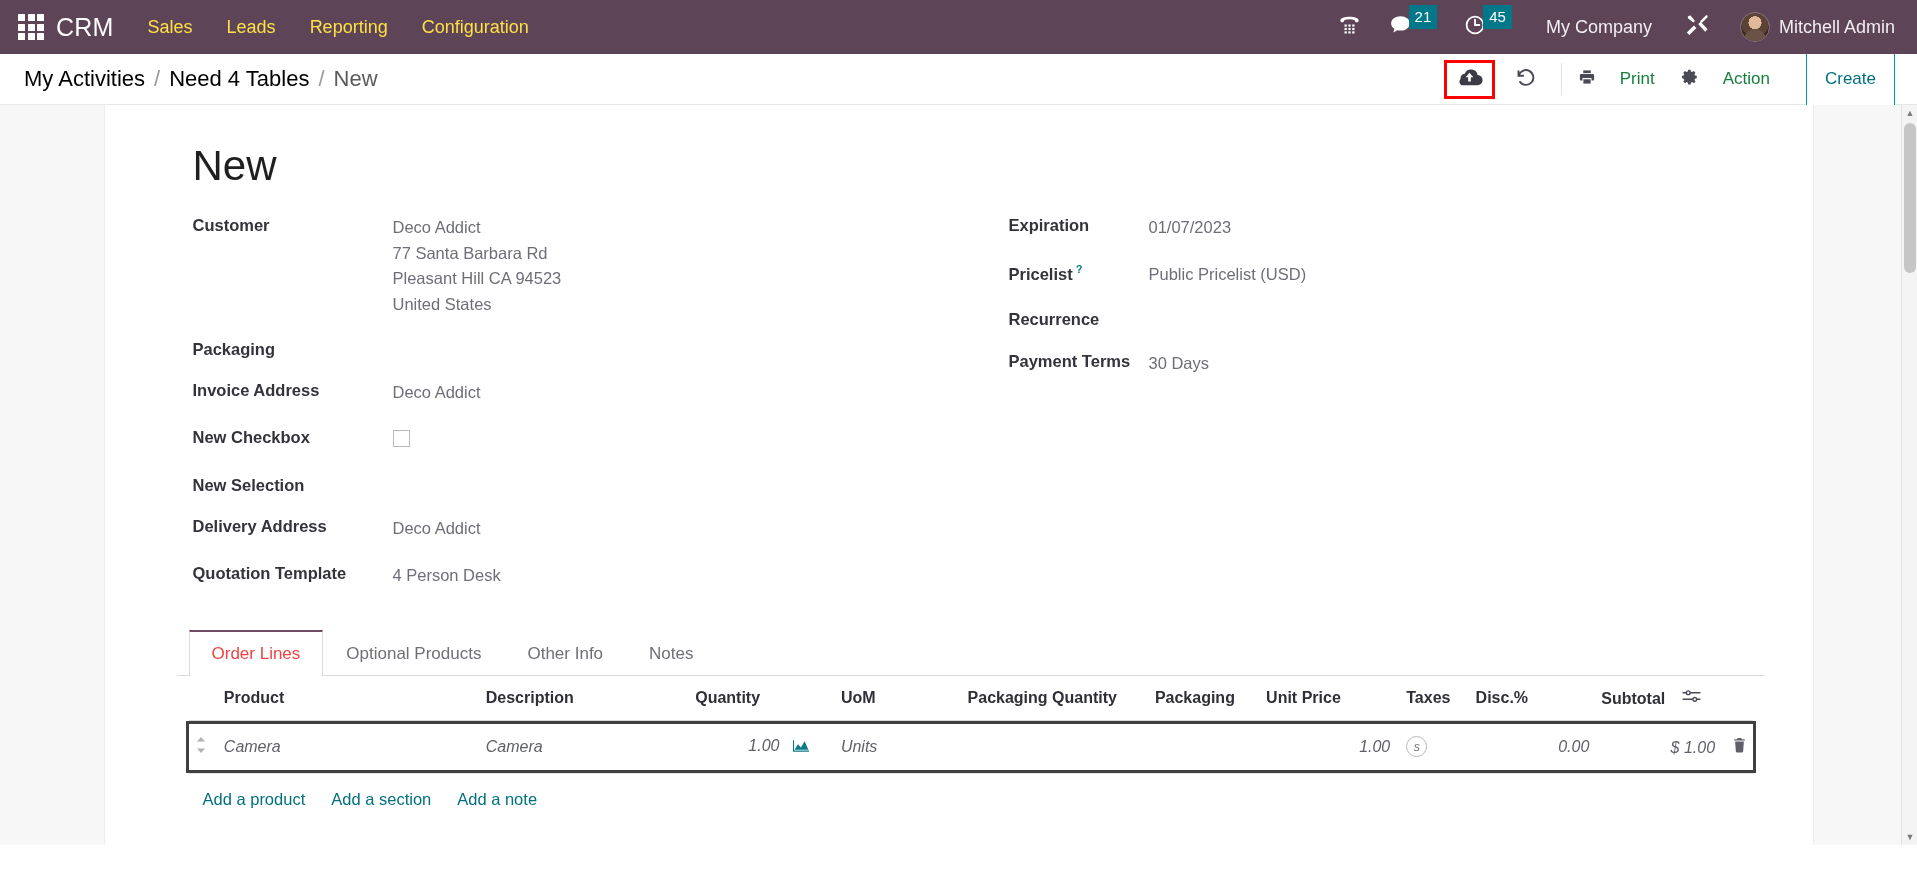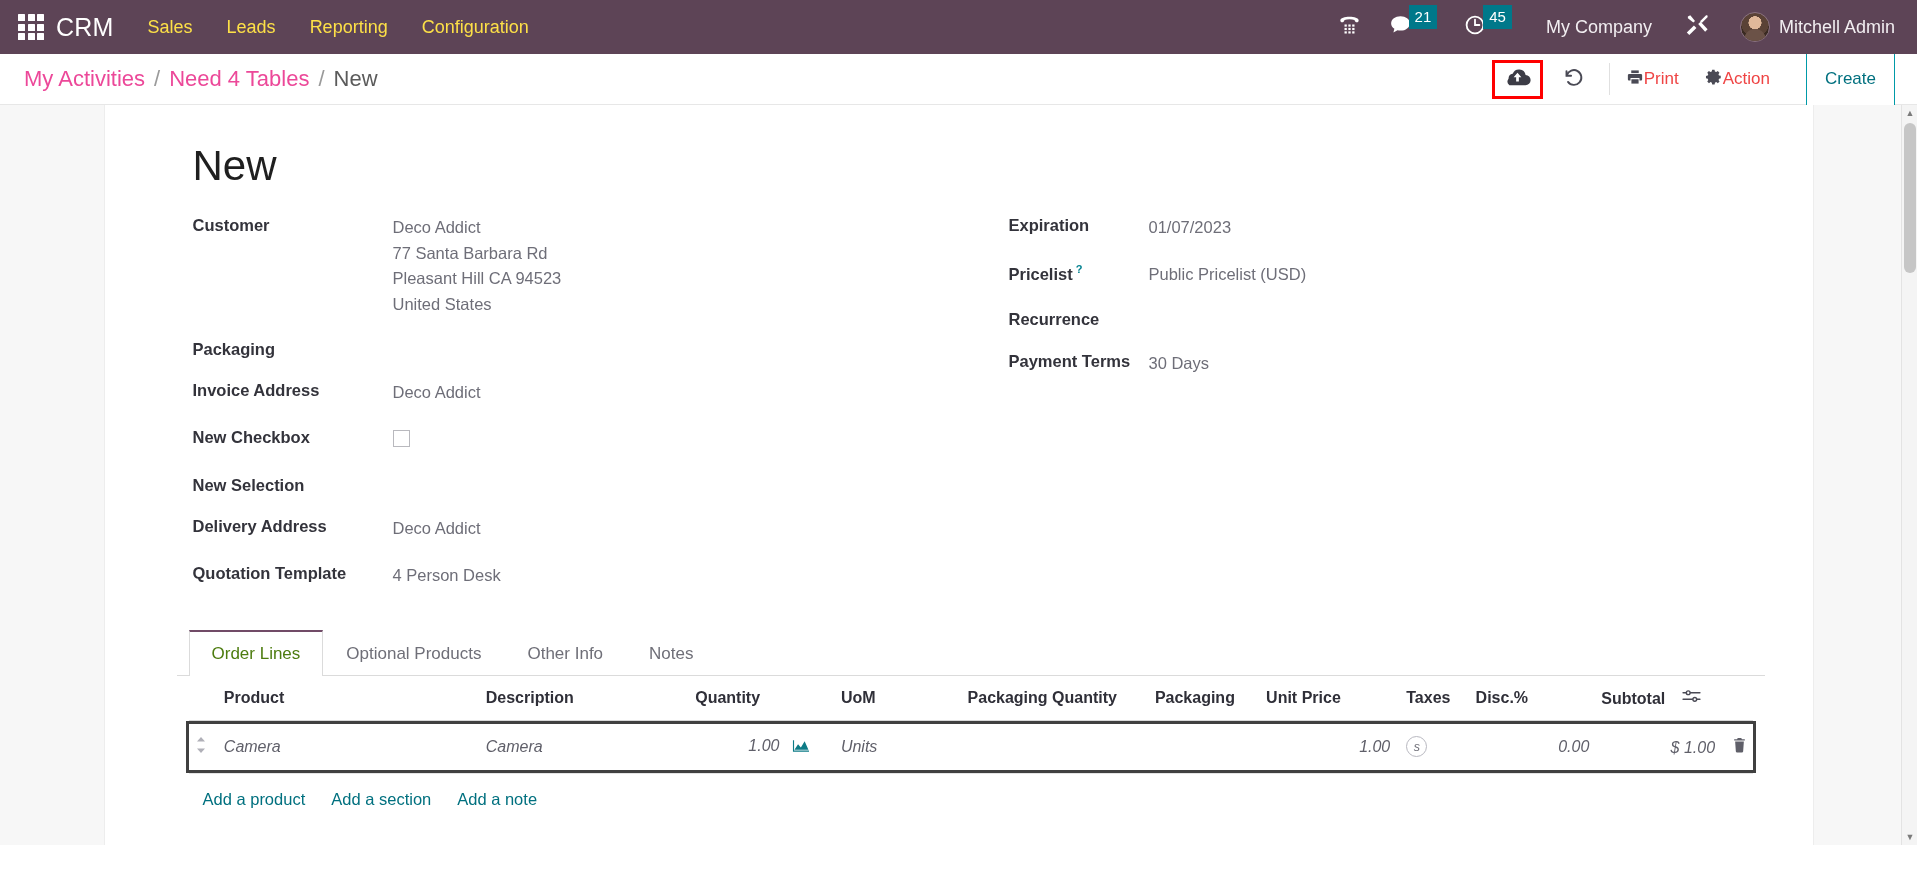--- a/index.html
+++ b/index.html
@@ -95,42 +95,42 @@
   
   .control-panel {
     height: 51px;
     background: #ffffff;
     border-bottom: 1px solid #e7e7e7;
     display: flex;
     align-items: center;
     padding: 0 22px 0 24px;
   }
   .breadcrumb { font-size: 22px; display: flex; align-items: baseline; white-space: nowrap; }
-  .bc-link { color: #ec4899; cursor: pointer; }
+  .bc-link { color: #000000; cursor: pointer; }
   .bc-sep { color: #9a9a9a; margin: 0 9px; }
   .bc-current { color: #5b5b5b; }
 
   .cp-right { margin-left: auto; display: flex; align-items: center; }
   .save-box {
     border: 3px solid #ff0000;
     padding: 3px 9px;
     display: flex; align-items: center; justify-content: center;
     margin-right: 10px;
     cursor: pointer;
   }
   .icon-btn {
     display: flex; align-items: center; justify-content: center;
     cursor: pointer;
     color: #4a4a55;
     padding: 0 8px;
   }
   .cp-divider { width: 1px; height: 32px; background: #e0e0e0; margin: 0 16px; }
   .cp-action {
-    display: flex; align-items: center; gap: 0;
-    font-size: 17px; color: #ef4444; cursor: pointer;
+    display: flex; align-items: center; gap: 24px;
+    font-size: 17px; color: #15803d; cursor: pointer;
     margin-right: 26px;
   }
   .create-btn {
     border: 1px solid #009aa8;
     color: #00707f;
     background: #fff;
     font-size: 17px;
     padding: 17px 18px;
     cursor: pointer;
     margin-left: 10px;
@@ -207,21 +207,21 @@
     color: #6f6f78;
     padding: 13px 22px 12px 22px;
     border: 1px solid transparent;
     border-bottom: none;
     margin-bottom: -1px;
     cursor: pointer;
     background: transparent;
     white-space: nowrap;
   }
   .tab.active {
-    color: #4d7c0f;
+    color: #ef4444;
     background: #ffffff;
     border-color: #dbdbdb;
     border-top: 2px solid #714b67;
     padding-top: 12px;
   }
 
   
   .lines-wrap { padding: 0 12px 0 12px; }
   table.lines { width: 100%; border-collapse: collapse; table-layout: fixed; }
   table.lines th {

